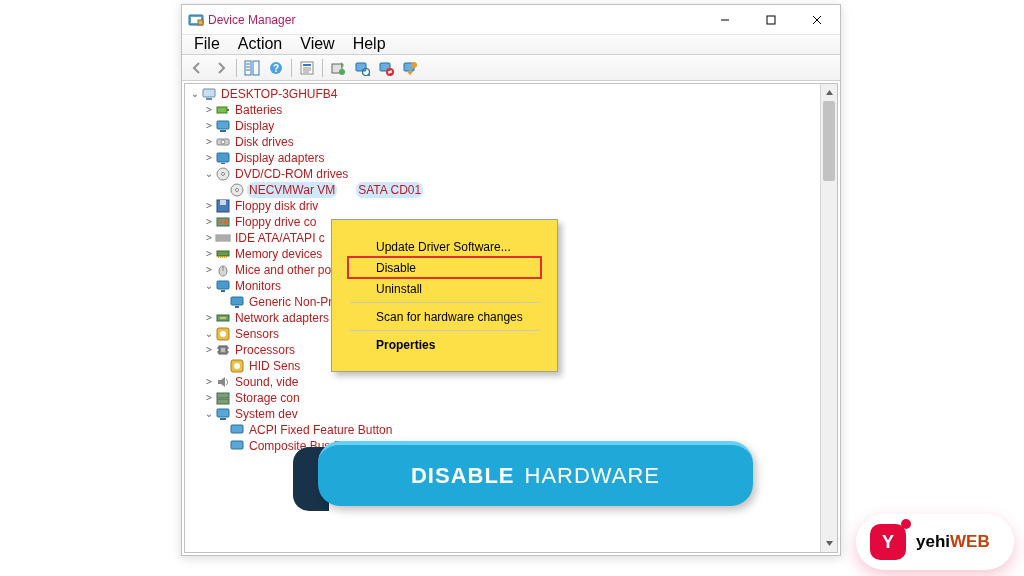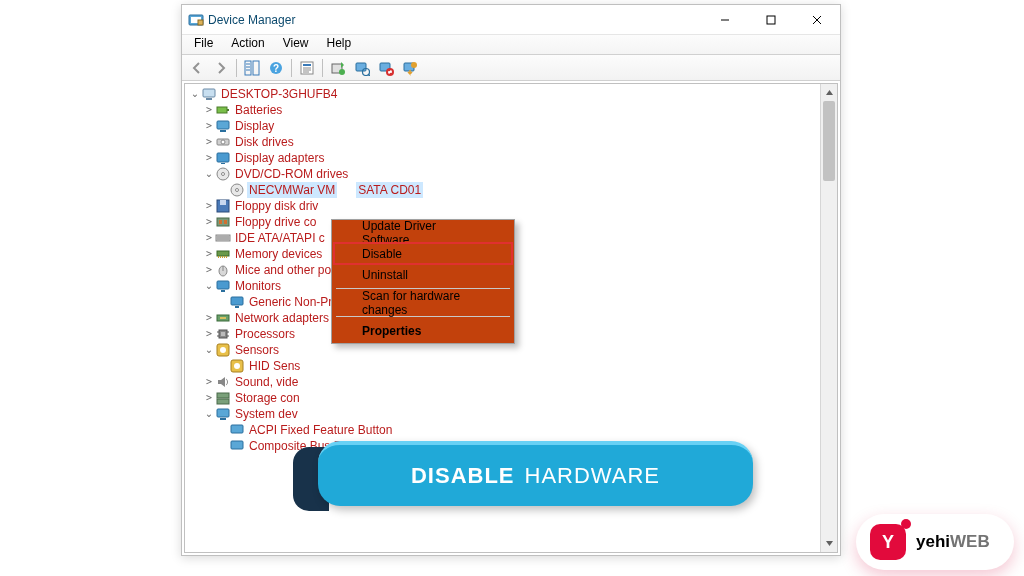--- a/index.html
+++ b/index.html
@@ -21,35 +21,35 @@
       display: flex; flex-direction: column;
       box-shadow: 0 2px 10px rgba(0,0,0,.15);
     }
     .titlebar {
       height: 30px;
       display: flex; align-items: center;
       background: #fff;
       border-bottom: 1px solid #e6e6e6;
       padding-left: 6px;
     }
-    .titlebar .title { flex: 1; padding-left: 4px; color:#0c4a6e; font-size:12px;}
+    .titlebar .title { flex: 1; padding-left: 4px; color:#be185d; font-size:12px;}
     .titlebar svg.app-icon { width:16px; height:16px; }
     .win-controls { display:flex; height:100%; }
     .win-btn {
       width: 46px; display:flex; align-items:center; justify-content:center;
     }
     .win-btn svg { pointer-events:none; }
     
     .menubar {
       height: 20px;
-      display:flex; align-items:flex-start; gap:2px;
+      display:flex; align-items:flex-end; gap:2px;
       padding: 0 4px;
       border-bottom: 1px solid #d0d0d0;
       background: linear-gradient(#fcfcfc,#f4f4f4);
-      font-size:12px;
+      font-size:16px;
     }
     .menubar span { padding: 1px 8px; }
     
     .toolbar {
       height: 26px;
       display:flex; align-items:center; gap:2px;
       padding: 0 4px;
       border-bottom: 1px solid #d0d0d0;
       background: linear-gradient(#fcfcfc,#f2f2f2);
     }
@@ -82,30 +82,30 @@
     .node { display:flex; align-items:center; height:16px;}
     .indent{display:inline-block; width:14px;}
     .twisty{width:12px; display:inline-flex; justify-content:center; color:#6a6a6a; font-size:10px;}
     .twisty.open::before{content:"⌄";}
     .twisty.closed::before{content:">"; font-family:monospace;}
     .twisty.none{visibility:hidden;}
     .twisty.none::before{content:">";}
     .ico{width:16px;height:16px; display:inline-flex;align-items:center;justify-content:center; margin-right:2px;}
     .ico svg{width:16px;height:16px;}
     .label{white-space:nowrap; padding: 0 2px;}
-    .label.selected{ background:#cde8ff;}
+    .label.selected{ background:#cde8ff;border-radius:7px;}
     
     .ctx {
       position:absolute;
       left: 331px; top: 219px;
-      width: 184px;
-      background:#c2410c;
+      width: 227px;
+      background:#fde047;
       border:1px solid #a0a0a0;
       box-shadow: 4px 4px 6px rgba(0,0,0,.25);
-      padding: 2px;
+      padding: 16px;
       z-index: 5;
     }
     .ctx .item{ height:21px; display:flex; align-items:center; padding: 0 16px 0 28px;}
     .ctx .item.highlight{ outline:2px solid #e03030; outline-offset:-1px;}
     .ctx .item.bold{ font-weight:bold;}
     .ctx hr { border:none; border-top:1px solid #c8c8c8; margin:3px 2px;}
     
     .banner-shadow{
       position:absolute; left:293px; top:447px;
       width:36px; height:64px;
@@ -139,21 +139,21 @@
     }
     .pill .logo{
       width:36px;height:36px; background:#e20a3c; border-radius:10px;
       display:flex;align-items:center;justify-content:center;
       color:#fff; font-weight:900; font-size:18px;
       margin-right:10px;
       position:relative;
     }
     .pill .logo::after{content:""; position:absolute; top:-5px; right:-5px; width:10px;height:10px; background:#e20a3c; border-radius:50%;}
     .pill .txt{ font-family: Arial; font-weight:800; font-size:17px;}
-    .pill .txt .web{color:#737373;}
+    .pill .txt .web{color:#c2410c;}
   </style>
 </head>
 <body>
 
 <div class="window">
 
   <div class="titlebar">
     <svg class="app-icon" viewBox="0 0 16 16">
         <rect x="1" y="3" width="14" height="10" rx="1" fill="#5aa7d6" stroke="#2a6f9e"></rect>
         <rect x="3" y="5" width="10" height="6" fill="#fff"></rect>
@@ -445,44 +445,44 @@
               <rect x="2" y="5" width="12" height="6" fill="#6aa06a" stroke="#3a6a3a"></rect>
               <rect x="5" y="7" width="6" height="2" fill="#d8c060"></rect>
             </svg>
           </span>
           <span class="label">Network adapters</span>
         </div>
 
 
       <div class="node">
           <span class="indent"></span>
+          <span class="twisty open"></span>
+          <span class="ico">
+            <svg viewBox="0 0 16 16">
+              <rect x="2" y="2" width="12" height="12" rx="2" fill="#e8c04a" stroke="#a88020"></rect>
+              <circle cx="8" cy="8" r="3" fill="#fff"></circle>
+            </svg>
+          </span>
+          <span class="label">Sensors</span>
+        </div>
+
+      <div class="node">
+          <span class="indent"></span>
           <span class="twisty closed"></span>
           <span class="ico">
             <svg viewBox="0 0 16 16">
               <rect x="4" y="4" width="8" height="8" fill="#888" stroke="#555"></rect>
               <rect x="6" y="6" width="4" height="4" fill="#bbb"></rect>
               <line x1="2" y1="6" x2="4" y2="6" stroke="#555"></line>
               <line x1="2" y1="10" x2="4" y2="10" stroke="#555"></line>
               <line x1="12" y1="6" x2="14" y2="6" stroke="#555"></line>
               <line x1="12" y1="10" x2="14" y2="10" stroke="#555"></line>
             </svg>
           </span>
           <span class="label">Processors</span>
-        </div>
-
-      <div class="node">
-          <span class="indent"></span>
-          <span class="twisty open"></span>
-          <span class="ico">
-            <svg viewBox="0 0 16 16">
-              <rect x="2" y="2" width="12" height="12" rx="2" fill="#e8c04a" stroke="#a88020"></rect>
-              <circle cx="8" cy="8" r="3" fill="#fff"></circle>
-            </svg>
-          </span>
-          <span class="label">Sensors</span>
         </div>
 
       <div class="node">
           <span class="indent"></span>
           <span class="indent"></span>
           <span class="twisty none"></span>
           <span class="ico">
             <svg viewBox="0 0 16 16">
               <rect x="2" y="2" width="12" height="12" rx="2" fill="#e8c04a" stroke="#a88020"></rect>
               <circle cx="8" cy="8" r="3" fill="#fff"></circle>

